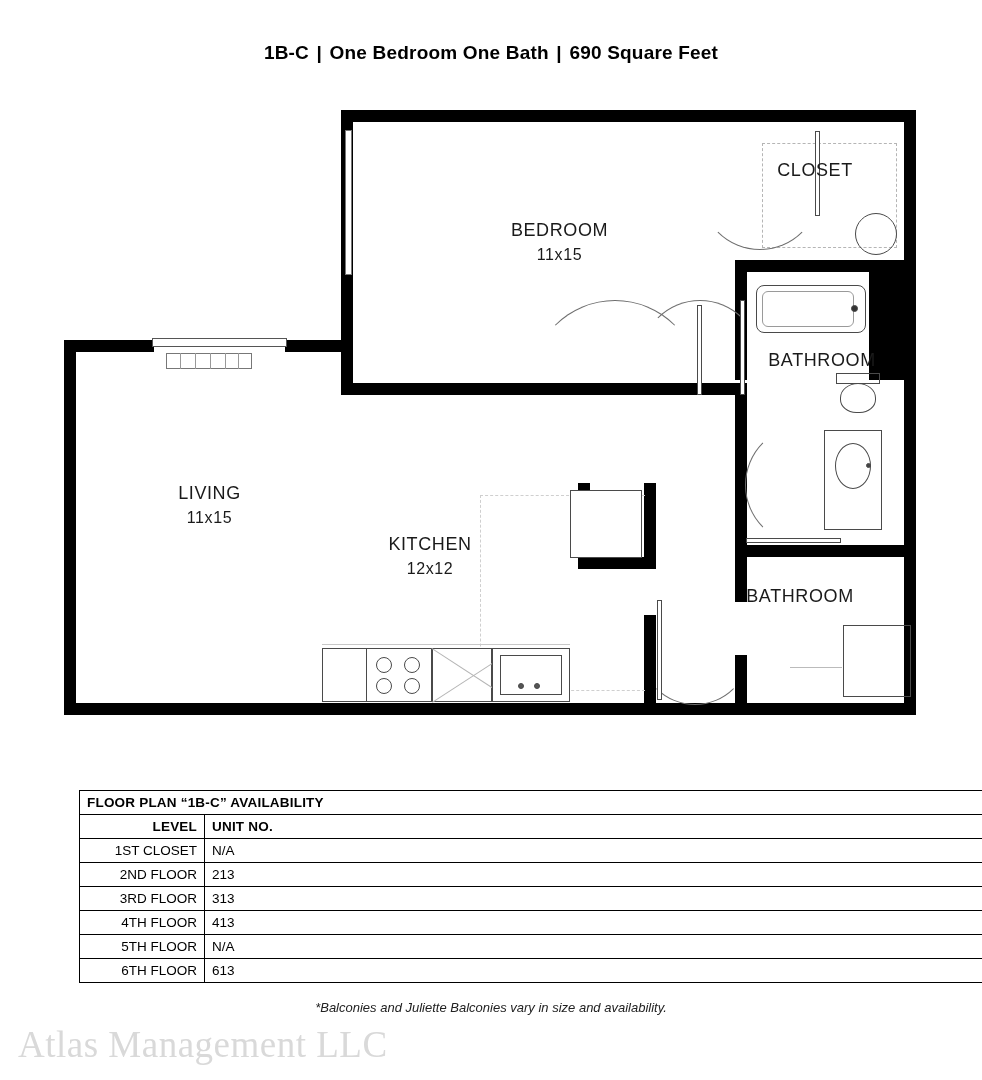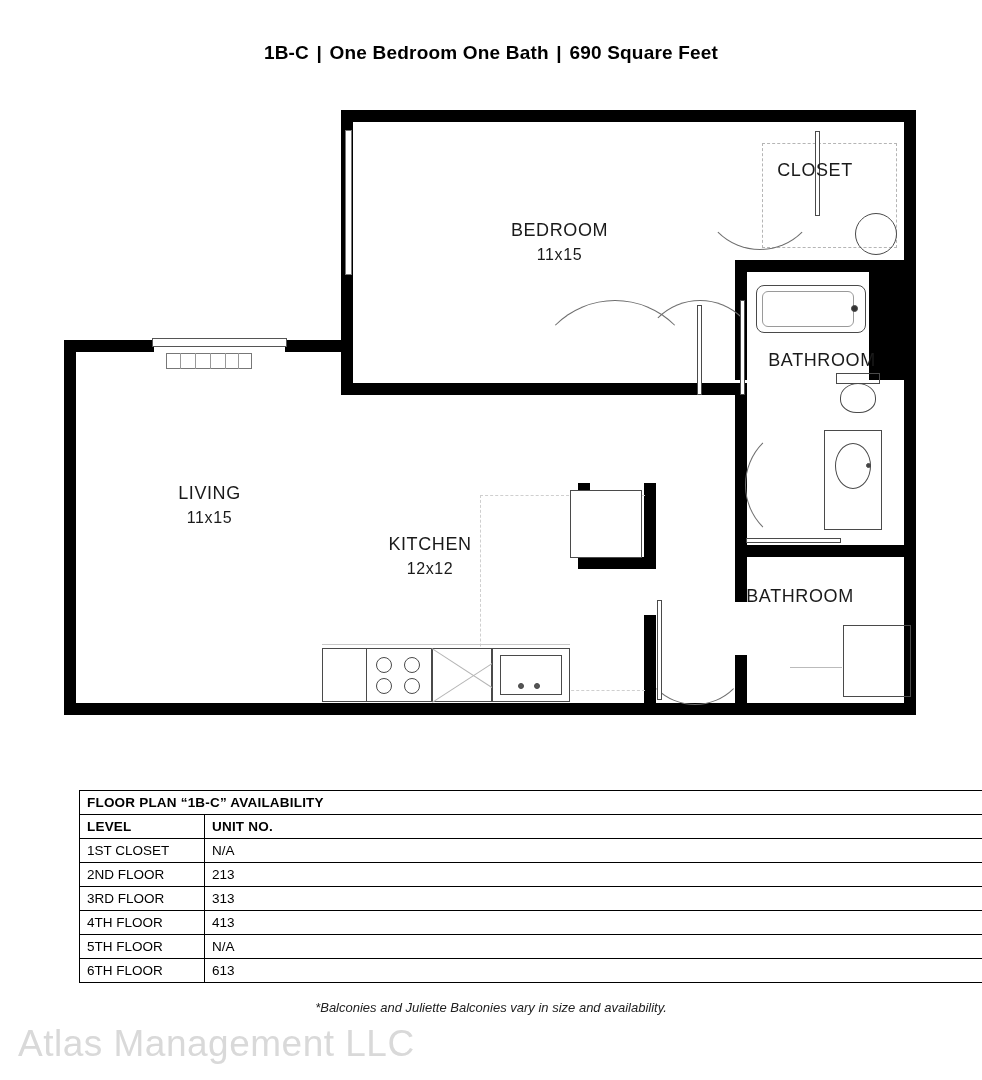--- a/index.html
+++ b/index.html
@@ -95,38 +95,39 @@
     font-weight: normal;
     height: 17px;
   }
   table.avail tr.head td {
     font-weight: bold;
     font-size: 13.5px;
     letter-spacing: 0.2px;
   }
   table.avail td.col-level {
     width: 110px;
+    text-align: right;
   }
   #footnote {
     position: absolute;
     top: 1000px;
     left: 0;
     width: 982px;
     text-align: center;
     font-size: 13px;
     font-style: italic;
     color: #222;
   }
   #watermark {
     position: absolute;
     left: 18px;
     top: 1023px;
     font-size: 37px;
     color: #d9d9d9;
-    font-family: Liberation Sans, sans-serif;
+    font-family: Liberation Serif, serif;
     letter-spacing: 0.5px;
     white-space: nowrap;
   }
 </style>
 </head>
 <body>
 
 <div id="title">
   <span>1B-C</span>
   <span class="sep">|</span>

